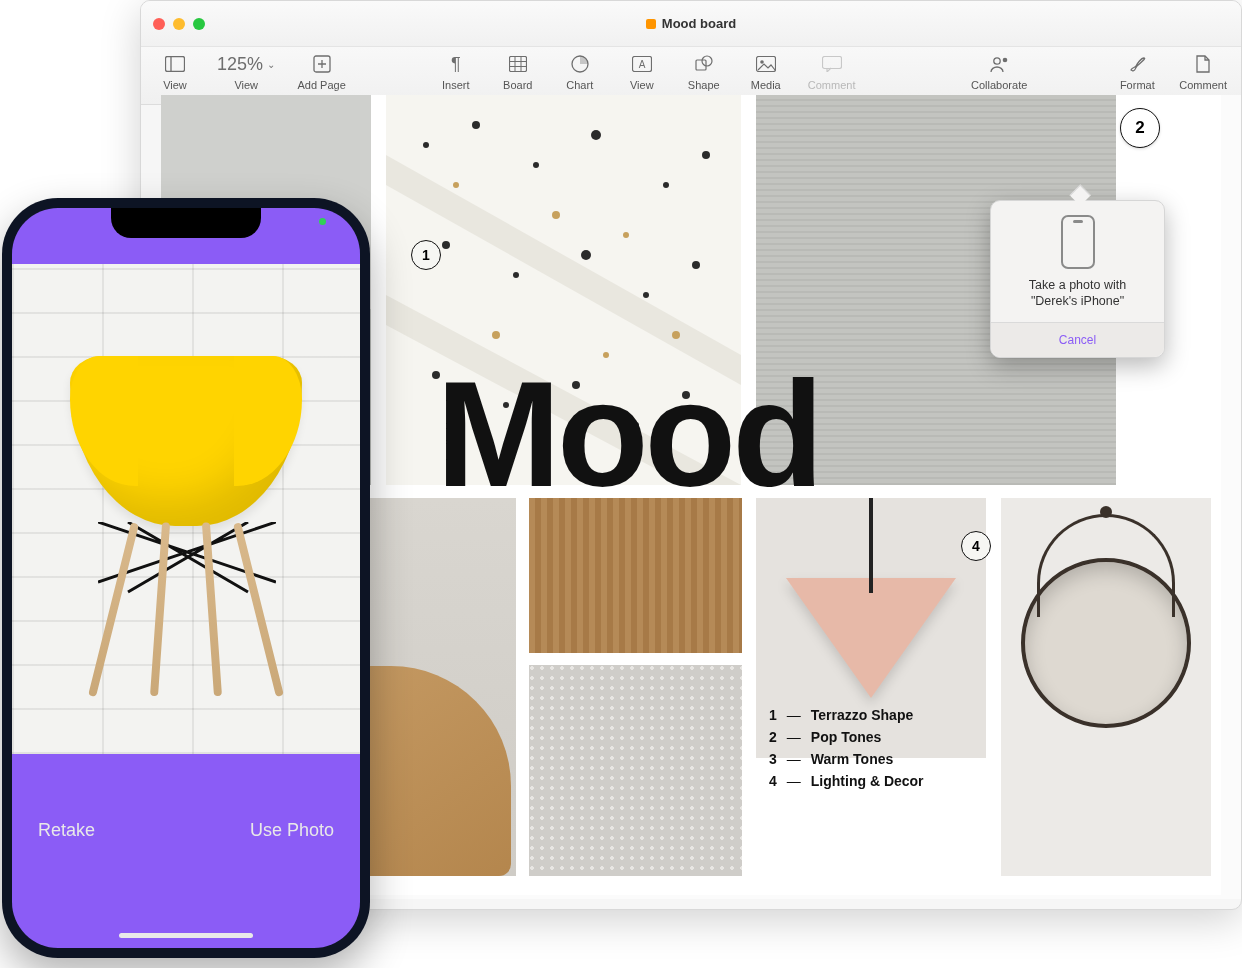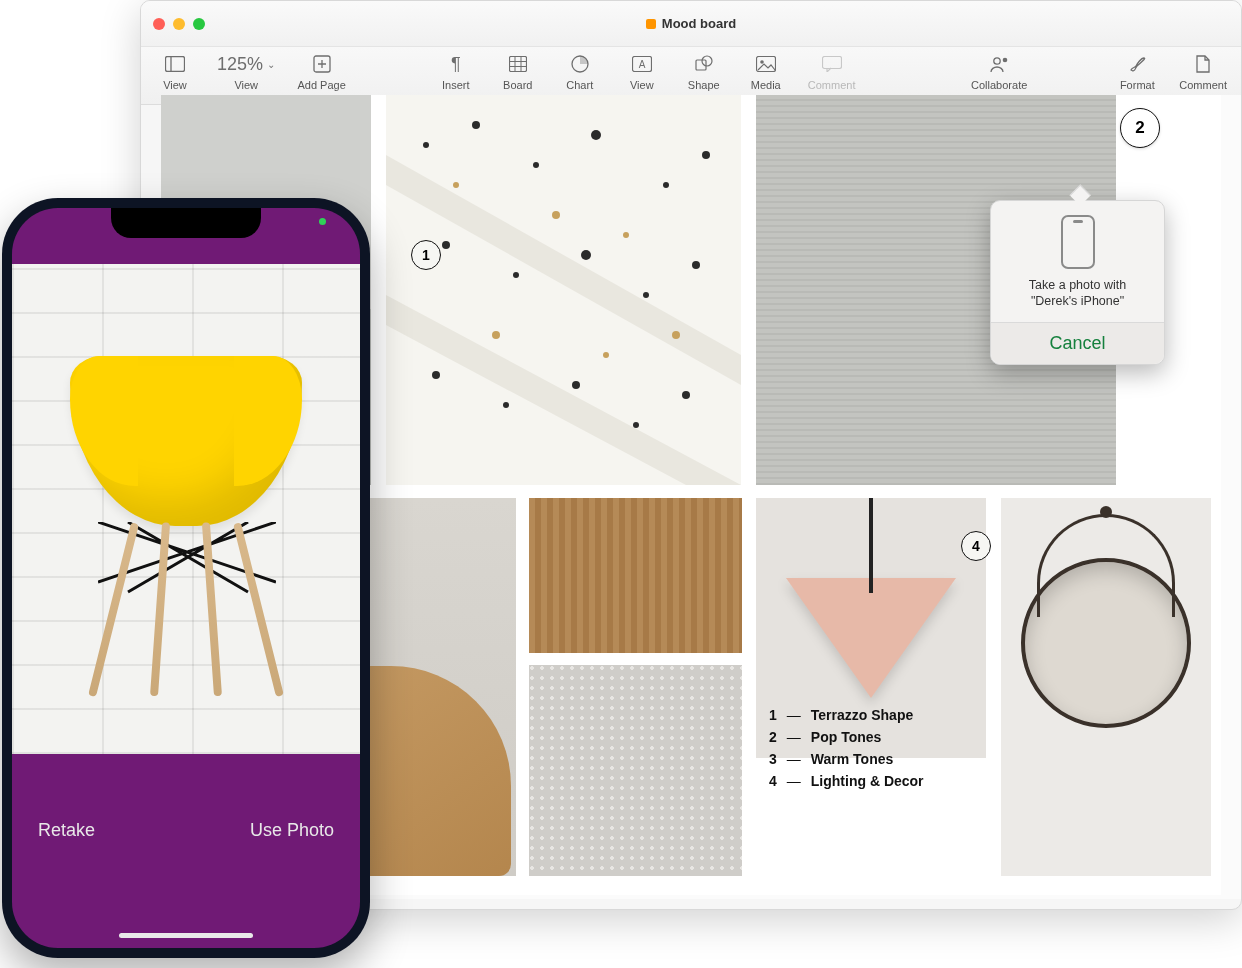--- a/index.html
+++ b/index.html
@@ -198,32 +198,32 @@
     width:14px; height:14px; background:#f4f3f2; border-left:1px solid #d6d6d6; border-top:1px solid #d6d6d6;
     rotate:45deg;
   }
   .popover-inner { padding:14px 12px 0 12px; text-align:center; }
   .phone-ico {
     width:34px; height:54px; margin:0 auto 8px auto; border:2px solid #8a8a8a; border-radius:7px; position:relative;
   }
   .phone-ico::after{content:""; position:absolute; top:3px; left:50%; transform:translateX(-50%); width:10px; height:3px; border-radius:2px; background:#8a8a8a;}
   .popover-msg { font-size:12.5px; color:#333; line-height:1.3; padding-bottom:12px;}
   .popover-cancel {
-    border-top:1px solid #dadada; padding:10px 16px; font-size:18px; color:#15803d; background:#eceae8;
+    border-top:1px solid #dadada; padding:10px 16px; font-size:12px; color:#8b5cf6; background:#eceae8;
     border-radius:0 0 10px 10px;
   }
 
   
   .iphone {
     position:absolute; left:2px; top:198px; width:368px; height:760px;
     background:#0d1424; border-radius:56px; padding:10px;
     box-shadow: 0 18px 40px rgba(0,0,0,.3);
   }
   .iphone-screen {
-    width:100%; height:100%; background:#701a75; border-radius:46px; overflow:hidden; position:relative;
+    width:100%; height:100%; background:#8b5cf6; border-radius:46px; overflow:hidden; position:relative;
   }
   .notch {
     position:absolute; top:0; left:50%; transform:translateX(-50%);
     width:150px; height:30px; background:#000; border-radius:0 0 20px 20px; z-index:3;
   }
   .status-dot { position:absolute; top:10px; right:34px; width:7px; height:7px; border-radius:50%; background:#30d158; z-index:3;}
   .viewfinder {
     position:absolute; left:0; right:0; top:56px; height:490px; background:#fff;
   }
   .brick {
@@ -471,20 +471,21 @@
 
       <div class="tile t4"></div>
       <div class="tile t5"></div>
       <div class="tile t6"></div>
       <div class="tile t7"></div>
       <div class="tile t8">
         <div class="mirror"></div>
       </div>
 
       <div class="big-title">
+        <div>Mood</div>
       </div>
 
       <div class="marker m1">
           <span>1</span>
         </div>
       <div class="marker m4">
           <span>4</span>
         </div>
 
       <div class="legend">

